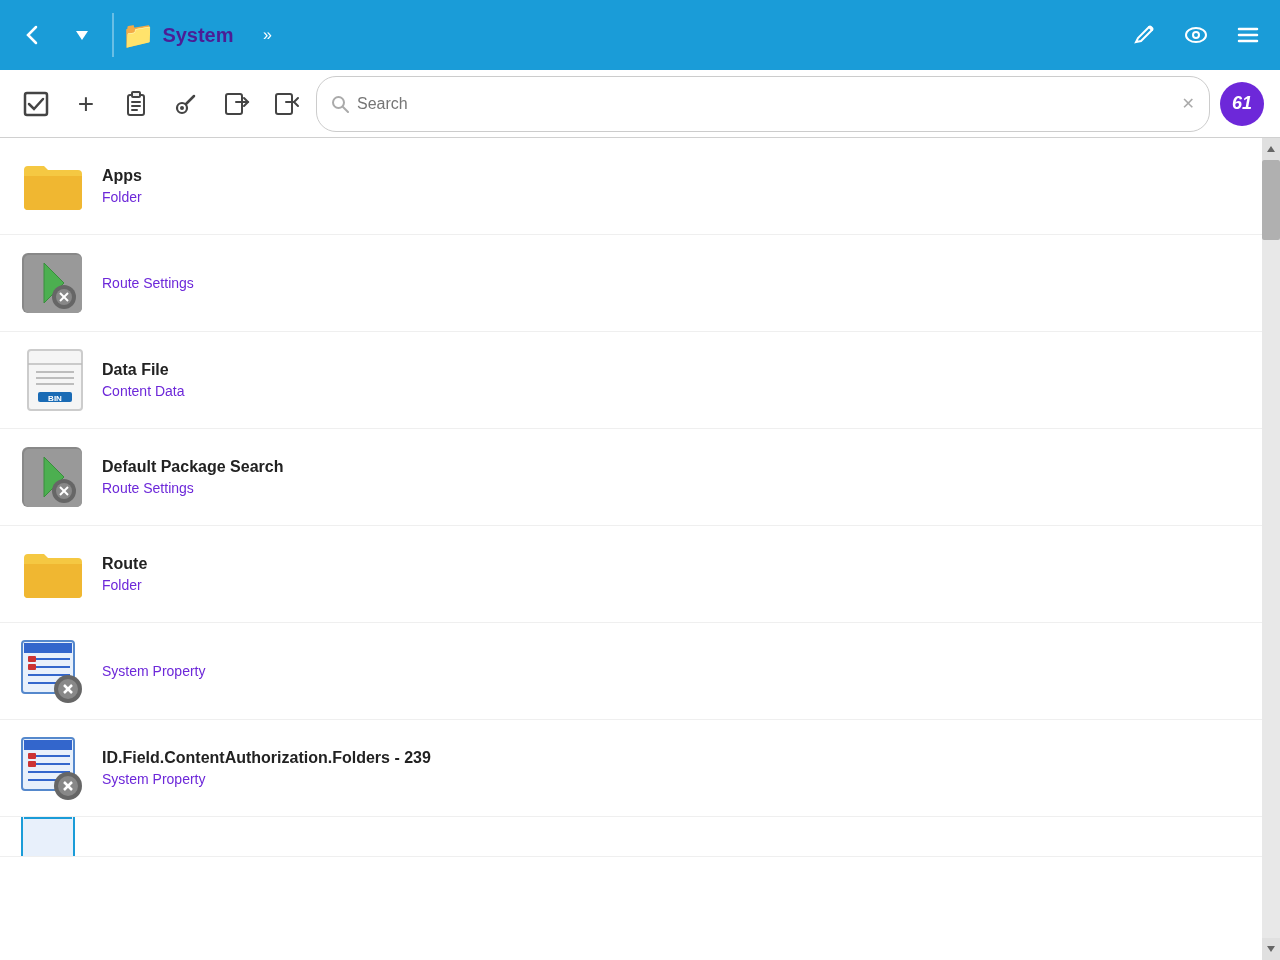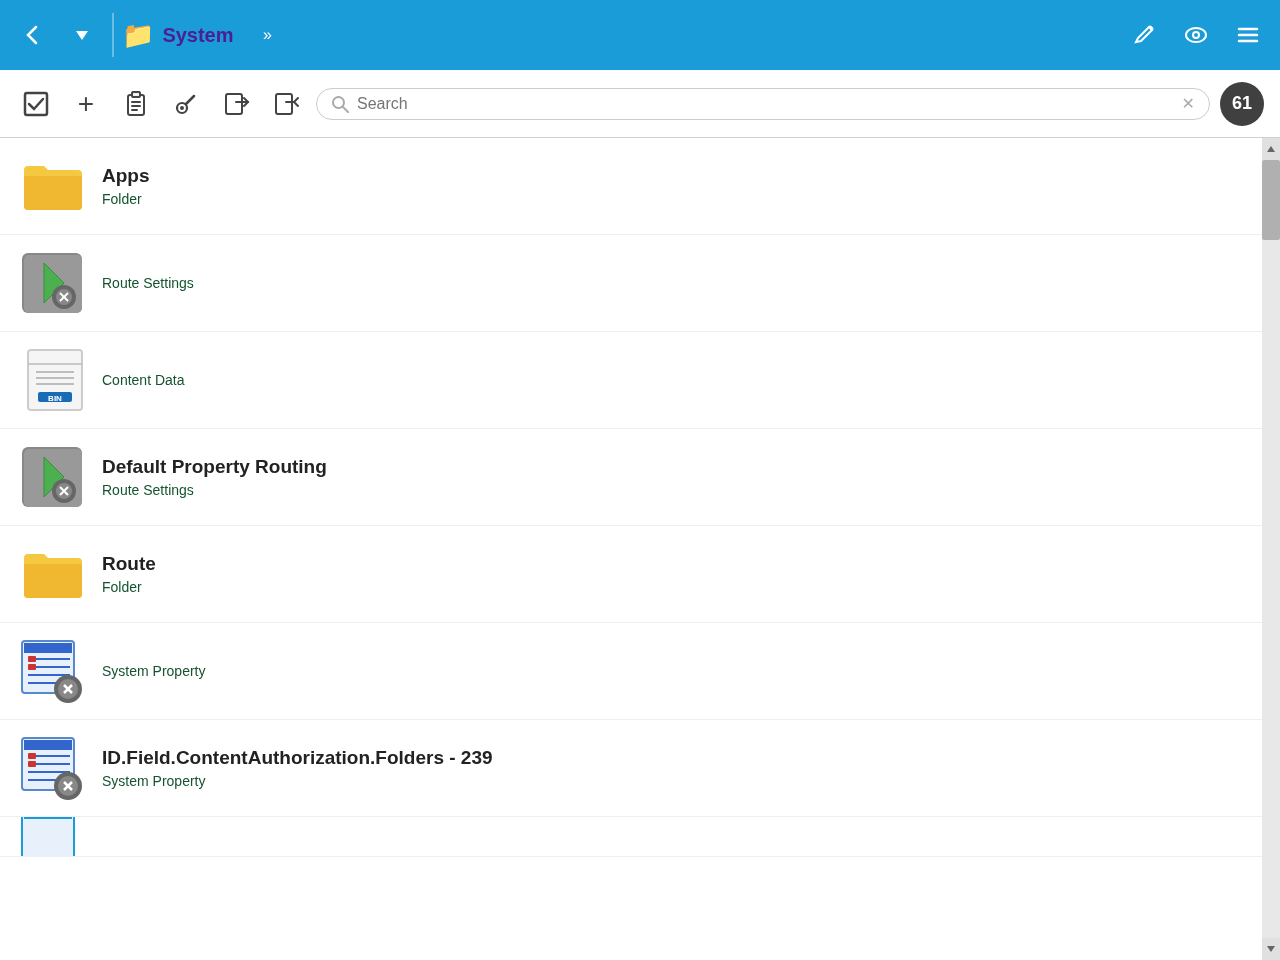--- a/index.html
+++ b/index.html
@@ -53,38 +53,39 @@
     }
 
     .search-wrapper {
       flex: 1;
       display: flex;
       align-items: center;
       background: white;
       border: 1px solid #ccc;
       border-radius: 20px;
       padding: 0 14px;
-      height: 32px;
+      height: 56px;
       gap: 8px;
     }
     .search-wrapper input {
       border: none; outline: none;
       font-size: 16px; color: #999;
       flex: 1; background: transparent;
     }
     .search-clear {
       color: #aaa; cursor: pointer; font-size: 16px;
     }
     .count-badge {
-      background: #404040;
+      background: #6d28d9;
       color: white;
       font-size: 18px; font-weight: bold;
       border-radius: 50%;
       width: 44px; height: 44px;
       display: flex; align-items: center; justify-content: center;
+      font-style: italic;
     }
 
     
     .content {
       background: white;
       height: calc(960px - 70px - 68px);
       display: flex;
       position: relative;
     }
     .list {
@@ -102,24 +103,24 @@
       min-height: 80px;
     }
     .item-icon {
       width: 64px; height: 64px;
       flex-shrink: 0;
       display: flex; align-items: center; justify-content: flex-end;
       font-size: 48px;
     }
     .item-text { flex: 1; }
     .item-name {
-      font-size: 19px; font-weight: bold; color: #222;
+      font-size: 16px; font-weight: bold; color: #222;
       margin-bottom: 4px;
     }
-    .item-type { font-size: 14px; color: #14532d; }
+    .item-type { font-size: 14px; color: #6d28d9; }
 
     
     .scrollbar-track {
       width: 18px;
       background: #e8e8e8;
       position: relative;
       display: flex; flex-direction: column;
     }
     .scrollbar-up, .scrollbar-down {
       width: 18px; height: 22px;
@@ -269,38 +270,39 @@
           <rect x="2" y="2" width="54" height="60" rx="3" fill="#f5f5f5" stroke="#ccc" stroke-width="2"></rect>
           <line x1="2" y1="16" x2="56" y2="16" stroke="#bbb" stroke-width="1.5"></line>
           <line x1="10" y1="24" x2="48" y2="24" stroke="#aaa" stroke-width="1.5"></line>
           <line x1="10" y1="30" x2="48" y2="30" stroke="#aaa" stroke-width="1.5"></line>
           <line x1="10" y1="36" x2="48" y2="36" stroke="#aaa" stroke-width="1.5"></line>
           <rect x="12" y="44" width="34" height="10" rx="2" fill="#1a6bb5"></rect>
           <text x="29" y="53" text-anchor="middle" fill="white" font-size="8" font-weight="bold">BIN</text>
         </svg>
       </div>
       <div class="item-text">
+        <div class="item-name">Data File</div>
         <div class="item-type">Content Data</div>
       </div>
     </div>
 
     <div class="list-item">
       <div class="item-icon">
         <svg width="64" height="64" viewBox="0 0 64 64">
           <rect x="2" y="2" width="60" height="60" rx="6" fill="#888"></rect>
           <rect x="4" y="4" width="58" height="58" rx="5" fill="#999"></rect>
           <polygon points="24,12 44,32 24,52" fill="#4caf50" stroke="#388e3c" stroke-width="1"></polygon>
           <circle cx="44" cy="46" r="12" fill="#666"></circle>
           <circle cx="44" cy="46" r="8" fill="#888"></circle>
           <line x1="40" y1="42" x2="48" y2="50" stroke="white" stroke-width="2"></line>
           <line x1="40" y1="50" x2="48" y2="42" stroke="white" stroke-width="2"></line>
         </svg>
       </div>
       <div class="item-text">
-        <div class="item-name">Default Property Routing</div>
+        <div class="item-name">Default Package Search</div>
         <div class="item-type">Route Settings</div>
       </div>
     </div>
 
     <div class="list-item">
       <div class="item-icon">
         <svg width="62" height="52" viewBox="0 0 62 52">
           <path d="M2 10 Q2 6 6 6 L22 6 L26 10 L56 10 Q60 10 60 14 L60 46 Q60 50 56 50 L6 50 Q2 50 2 46 Z" fill="#f5c842"></path>
           <path d="M2 16 L60 16 L60 46 Q60 50 56 50 L6 50 Q2 50 2 46 Z" fill="#f0b731"></path>
         </svg>

